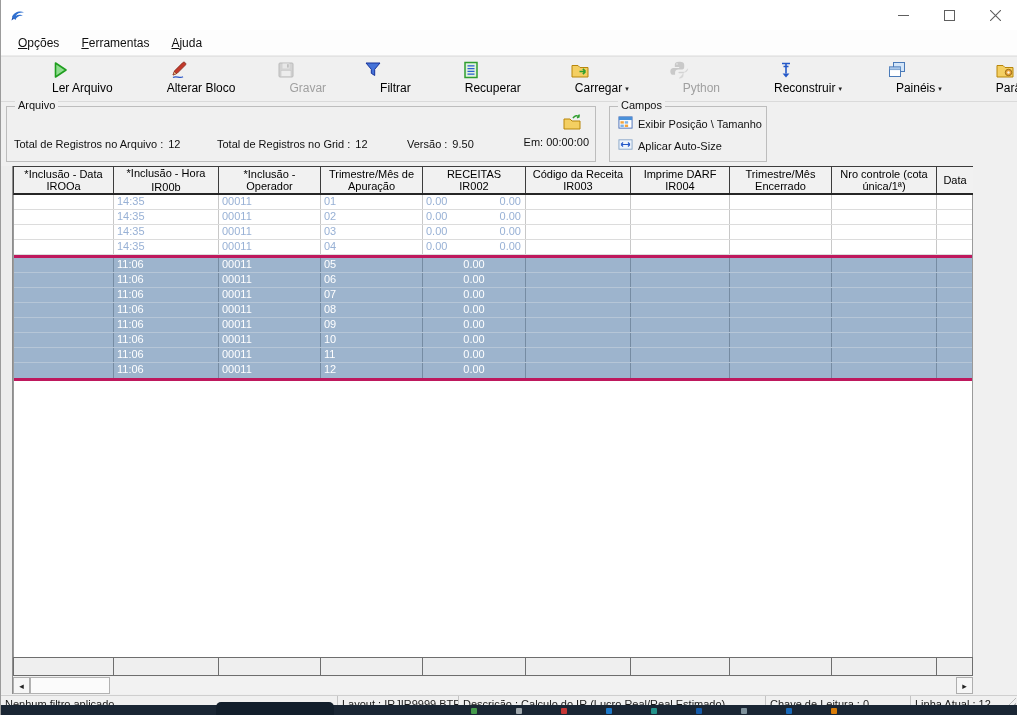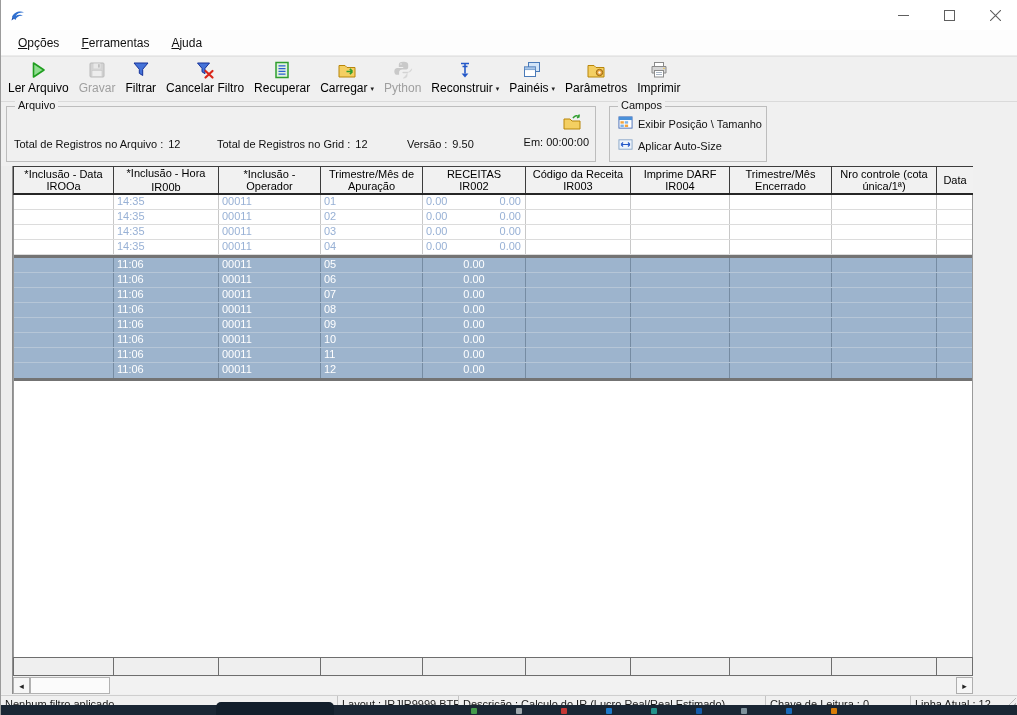--- a/index.html
+++ b/index.html
@@ -16,21 +16,21 @@
   .win-btn{width:46px;height:30px;display:flex;align-items:center;justify-content:center;}
   
   .menubar{position:absolute;left:0;top:30px;width:1017px;height:26px;background:#fdfdfd;display:flex;align-items:center;padding-left:6px;box-sizing:border-box;border-bottom:1px solid #ececec;}
   .menu-item{display:inline-block;padding:4px 11px;font-size:12px;color:#101010;}
   .menu-item::first-letter{text-decoration:underline;}
   
   .toolbar{position:absolute;left:0;top:56px;width:1017px;height:46px;background:#f0f0f0;border-top:1px solid #e3e3e3;border-bottom:1px solid #dadada;display:flex;align-items:flex-start;padding:2px 2px 0 2px;box-sizing:border-box;}
   .tb{display:flex;flex-direction:column;align-items:center;padding:1px 5px;background:transparent;border:none;font-family:inherit;}
   .tb-icon{width:20px;height:20px;display:block;}
   .tb-icon svg{width:20px;height:20px;display:block;}
-  .tb-bottom{display:flex;align-items:center;margin-top:1px;}
+  .tb-bottom{display:flex;align-items:center;margin-top:1px;margin-left:44px;}
   .tb-label{font-size:12px;color:#000;white-space:nowrap;}
   .caret{font-size:7px;color:#222;margin-left:3px;line-height:1;}
   .tb.disabled .tb-label{color:#9f9f9f;}
   .tb.disabled .tb-icon{opacity:.55;filter:grayscale(1);}
   
   .group{position:absolute;border:1px solid #bdbdbd;background:#f0f0f0;}
   .group-label{position:absolute;top:-8px;left:8px;background:#f0f0f0;padding:0 3px;font-size:11px;color:#111;}
   #arquivo-group{left:5px;top:106px;width:588px;height:54px;}
   #campos-group{left:608px;top:106px;width:156px;height:54px;}
   .path-input{position:absolute;left:7px;top:7px;width:540px;height:18px;border:1px solid #8a8f98;background:#fff;font-size:11px;font-family:inherit;padding:0 3px;box-sizing:border-box;}
@@ -46,21 +46,21 @@
   
   .gutter{position:absolute;left:0;top:166px;width:12px;height:528px;background:#ededed;border-right:1px solid #8d8d8d;box-sizing:border-box;}
   .grid{position:absolute;left:12px;top:166px;width:960px;}
   .grid-header{display:flex;height:29px;background:#f1f1f1;border-top:1px solid #3c3c3c;border-left:1px solid #3c3c3c;border-bottom:2px solid #262626;box-sizing:border-box;width:960px;overflow:hidden;}
   .hcell{box-sizing:border-box;border-right:1px solid #3c3c3c;display:flex;flex-direction:column;align-items:center;justify-content:center;font-size:11px;line-height:12px;color:#000;overflow:hidden;white-space:nowrap;flex:0 0 auto;}
   .grid-rows{width:960px;background:#fff;border-left:1px solid #9a9a9a;border-right:1px solid #9a9a9a;box-sizing:border-box;overflow:hidden;}
   .grow{display:flex;height:15px;border-bottom:1px solid #dcdcdc;box-sizing:border-box;}
   .gcell{box-sizing:border-box;border-right:1px solid #c8c8c8;font-size:11px;line-height:13px;padding-left:3px;color:#98b1d5;overflow:hidden;white-space:nowrap;flex:0 0 auto;}
   .gcell.rlr{display:flex;justify-content:space-between;padding-right:4px;}
   .gcell.rc{text-align:center;padding-left:0;}
-  .selblock{position:relative;border:3px solid #737373;margin-left:-3px;margin-right:-3px;background:#7dd3fc;}
+  .selblock{position:relative;border:3px solid #be185d;margin-left:-3px;margin-right:-3px;background:#7dd3fc;}
   .selblock .grow{background:#9db4cd;border-bottom:1px solid #b6c6d7;}
   .selblock .grow:last-child{border-bottom:none;}
   .selblock .gcell{color:#fff;border-right:1px solid rgba(80,100,122,.5);}
   .empty-area{width:960px;height:276px;background:#fff;border-left:1px solid #9a9a9a;border-right:1px solid #9a9a9a;box-sizing:border-box;}
   .grid-footer{display:flex;width:960px;height:19px;background:#efefef;border:1px solid #6e6e6e;box-sizing:border-box;overflow:hidden;}
   .fcell{box-sizing:border-box;border-right:1px solid #6e6e6e;background:#efefef;flex:0 0 auto;height:100%;}
   
   .hscroll{position:absolute;left:12px;top:677px;width:960px;height:17px;background:#f2f2f2;}
   .sb-btn{position:absolute;top:0;width:17px;height:17px;background:#f6f6f6;border:1px solid #aeaeae;box-sizing:border-box;display:flex;align-items:center;justify-content:center;font-size:9px;color:#222;padding:0;}
   .sb-left{left:0;} .sb-right{right:0;}
@@ -114,20 +114,32 @@
     <button class="tb">
       <span class="tb-icon">
         <svg viewBox="0 0 20 20">
           <path d="M5.5 3l10.5 7-10.5 7z" fill="#8fdd8f" stroke="#1f9e1f" stroke-width="1.6" stroke-linejoin="round"></path>
         </svg>
       </span>
       <span class="tb-bottom">
         <span class="tb-label">Ler Arquivo</span>
       </span>
     </button>
+    <button class="tb">
+      <span class="tb-icon">
+        <svg viewBox="0 0 20 20">
+          <path d="M4 15l1.8-4.4 8-8c1.6-1.4 4 .9 2.6 2.5l-8 8z" fill="#c2392b" stroke="#7d1f12" stroke-width=".8"></path>
+          <path d="M4 15l3.6-1.3-2.3-2.3z" fill="#e8c08b" stroke="#7d1f12" stroke-width=".5"></path>
+          <path d="M4 17.5c3.4-2.2 6.6 1.4 10-.8" stroke="#2855c8" stroke-width="1.3" fill="none"></path>
+        </svg>
+      </span>
+      <span class="tb-bottom">
+        <span class="tb-label">Alterar Bloco</span>
+      </span>
+    </button>
     <button class="tb disabled">
       <span class="tb-icon">
         <svg viewBox="0 0 20 20">
           <rect x="3" y="3" width="14" height="14" rx="1" fill="#bdbdbd" stroke="#8e8e8e"></rect>
           <rect x="6.5" y="3.5" width="7" height="5" fill="#e2e2e2"></rect>
           <rect x="11" y="4.2" width="1.8" height="3.4" fill="#9a9a9a"></rect>
           <rect x="5" y="10.5" width="10" height="6" fill="#ececec" stroke="#a5a5a5" stroke-width=".6"></rect>
         </svg>
       </span>
       <span class="tb-bottom">
@@ -135,31 +147,20 @@
       </span>
     </button>
     <button class="tb">
       <span class="tb-icon">
         <svg viewBox="0 0 20 20">
           <path d="M3 3h14l-5.3 6.3v6.2l-3.4-2.2V9.3z" fill="#4472d8" stroke="#16329a" stroke-linejoin="round"></path>
         </svg>
       </span>
       <span class="tb-bottom">
         <span class="tb-label">Filtrar</span>
-      </span>
-    </button>
-    <button class="tb">
-      <span class="tb-icon">
-        <svg viewBox="0 0 20 20">
-          <path d="M2.5 3h12l-4.5 5.4v5.3l-3-1.9V8.4z" fill="#4472d8" stroke="#16329a" stroke-linejoin="round"></path>
-          <path d="M10.5 11l7 6.5M17.5 11l-7 6.5" stroke="#d9261a" stroke-width="2.2" stroke-linecap="round"></path>
-        </svg>
-      </span>
-      <span class="tb-bottom">
-        <span class="tb-label">Cancelar Filtro</span>
       </span>
     </button>
     <button class="tb">
       <span class="tb-icon">
         <svg viewBox="0 0 20 20">
           <rect x="4" y="2.5" width="12" height="15" fill="#dff2df" stroke="#2f9e2f" stroke-width="1.5"></rect>
           <path d="M6.5 5.8h7M6.5 8.6h7M6.5 11.4h7M6.5 14.2h7" stroke="#2b5fd0" stroke-width="1.3"></path>
         </svg>
       </span>
       <span class="tb-bottom">

